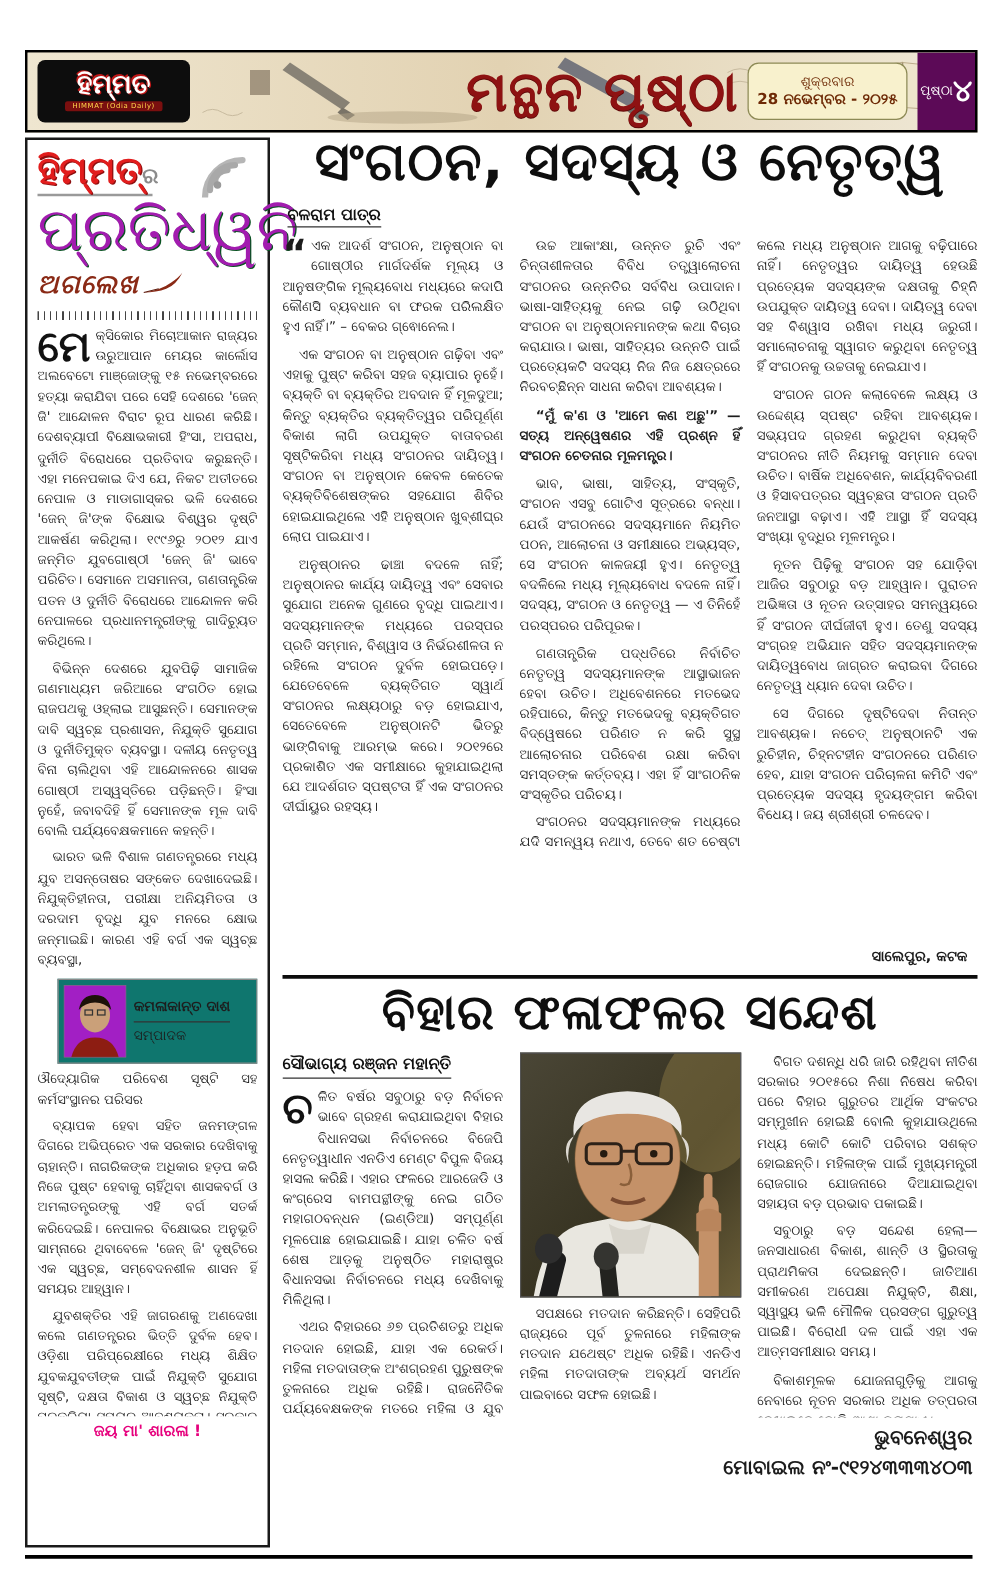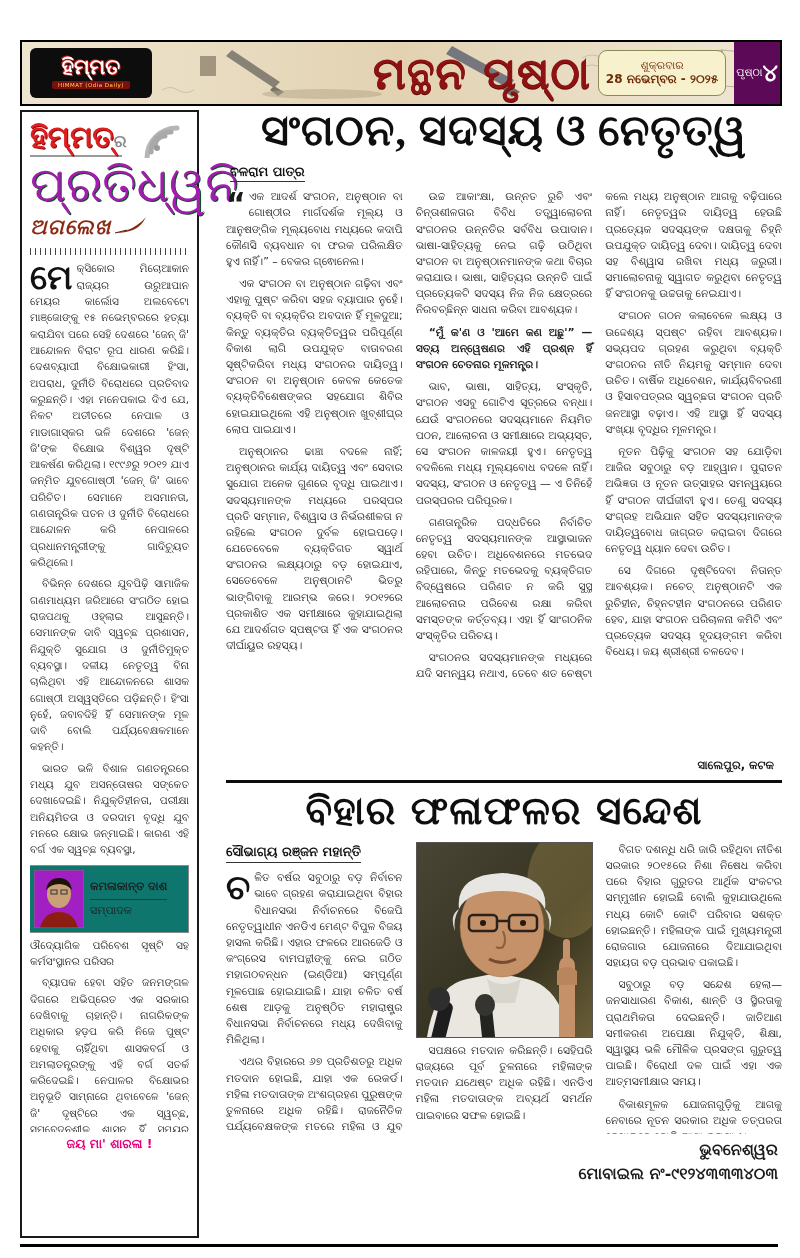--- a/index.html
+++ b/index.html
@@ -17,21 +17,21 @@
   .mast-title span{color:#8e1212;font-size:44px;font-weight:bold;text-shadow:0 1px 0 #5e0808;letter-spacing:1px;}
   .date-box{position:absolute;right:54px;top:8px;width:126px;height:44px;background:#f8f1cd;border:1.5px solid #8d8a56;border-radius:9px;
             display:flex;flex-direction:column;align-items:center;justify-content:center;z-index:2;}
   .date-box .day{color:#6e2a06;font-size:11px;line-height:1.2;}
   .date-box .dt{color:#6e2a06;font-size:12px;font-weight:bold;line-height:1.2;}
   .pageno-box{position:absolute;right:0;top:0;width:46px;height:100%;background:#5c0a57;display:flex;flex-direction:row;align-items:center;justify-content:center;z-index:2;}
   .pageno-box .lbl{color:#fff;font-size:11px;line-height:1.1;}
   .pageno-box .no{color:#fff;font-size:24px;font-weight:bold;line-height:1.1;}
 
   
-  .sidebar{position:absolute;left:20px;top:110px;width:179px;height:1128px;border:2px solid #1a1a1a;box-sizing:border-box;
+  .sidebar{position:absolute;left:20px;top:110px;width:196px;height:1128px;border:2px solid #1a1a1a;box-sizing:border-box;
            padding:6px 8px 4px;background:#fff;}
   .sb-logo{text-align:left;position:relative;padding:4px 0 2px;}
   .sb-l1{font-size:30px;font-weight:bold;color:#e21d1d;line-height:1;text-shadow:1px 1px 0 #8d0f0f;}
   .sb-l1 .suf{font-size:17px;color:#8b8b8b;font-weight:bold;text-shadow:none;}
   .sb-underline{width:92px;height:2px;background:#9a9a9a;margin:3px 0 2px;}
   .sb-l2{font-size:48px;font-weight:normal;color:#a21caf;line-height:1.05;text-shadow:1px 1px 0 #0a5222;}
   .sb-l3{font-size:21px;font-weight:bold;color:#8a2a16;margin-top:6px;font-style:italic;letter-spacing:1px;}
   .sb-echo{position:absolute;right:2px;top:0;}
   .sb-quill{display:inline-block;vertical-align:middle;margin-left:2px;}
   .sb-ticks{height:7px;margin:6px 0 5px;background:repeating-linear-gradient(90deg,#444 0 1px,transparent 1px 5px);}
@@ -40,21 +40,21 @@
   .sb-text p.lead{text-indent:0;}
   .dropcap{float:left;font-size:34px;line-height:.9;font-weight:bold;padding:2px 4px 0 0;color:#111;}
   .editor-card{float:right;width:150px;border:1px solid #8a8a8a;background:#0f766e;margin:2px 0 4px 6px;padding:4px;display:flex;gap:6px;align-items:center;}
   .editor-card .nm{font-size:11.5px;font-weight:bold;white-space:nowrap;}
   .editor-card .rl{font-size:11px;margin-top:3px;}
   .editor-card .dv{height:1px;background:#333;margin:3px 0 0;}
   .sb-slogan{color:#e6007d;font-weight:bold;font-size:12.5px;text-align:center;margin-top:4px;}
 
   
   .main{position:absolute;left:226px;top:106px;width:556px;}
-  .headline1{font-size:43px;font-weight:bold;text-align:center;color:#0e0e0e;line-height:1.05;margin:2px 0 8px;letter-spacing:1px;font-family:Liberation Serif, serif;}
+  .headline1{font-size:43px;font-weight:bold;text-align:center;color:#0e0e0e;line-height:1.05;margin:2px 0 8px;letter-spacing:1px;}
   .byline{font-size:13px;font-weight:bold;color:#101010;border-bottom:1.5px solid #333;display:inline-block;padding-bottom:1px;margin:0 0 7px 4px;}
   .a1-body{column-count:3;column-gap:13px;height:566px;overflow:hidden;font-size:10.8px;line-height:1.5;text-align:justify;color:#1c1c1c;}
   .a1-body p{margin:0 0 6px;text-indent:13px;}
   .a1-body p.lead{text-indent:0;}
   .a1-body p.bold{font-weight:bold;}
   .qmark{float:left;font-size:30px;line-height:.7;font-weight:bold;padding:4px 3px 0 0;}
   .signoff{font-size:11.5px;font-weight:bold;text-align:right;line-height:1.45;margin:2px 8px 6px 0;}
   .article-divider{height:3px;background:#0c0c0c;margin:6px 0 8px;}
   .headline2{font-size:39px;font-weight:bold;text-align:center;color:#0e0e0e;line-height:1.05;margin:2px 0 10px;letter-spacing:1px;}
   .a2-cols{display:flex;gap:13px;}

